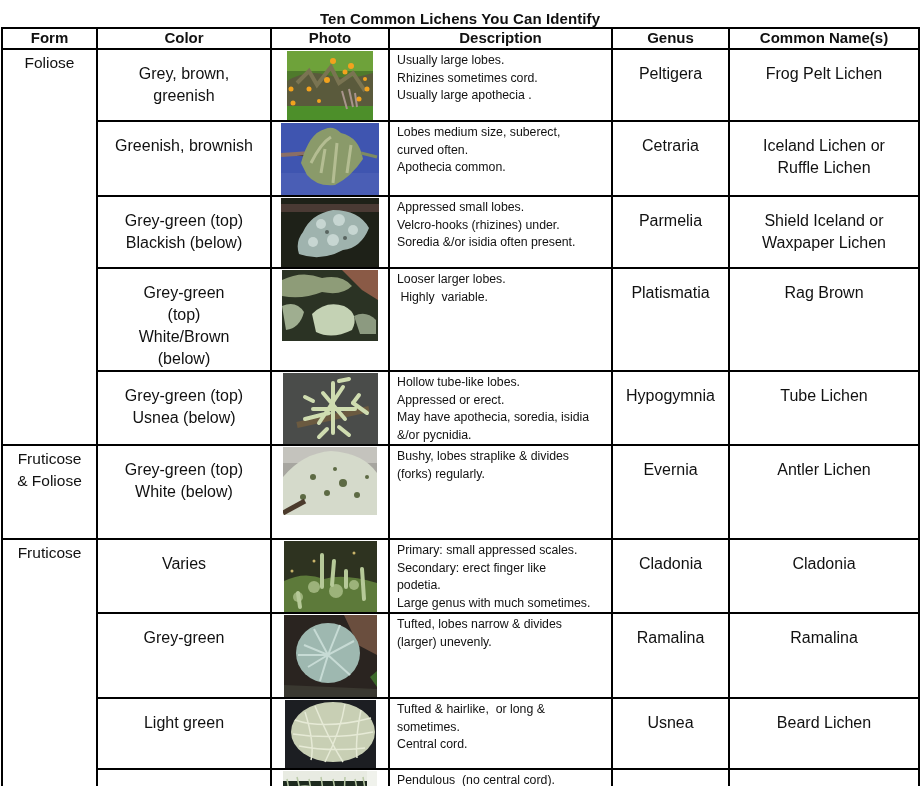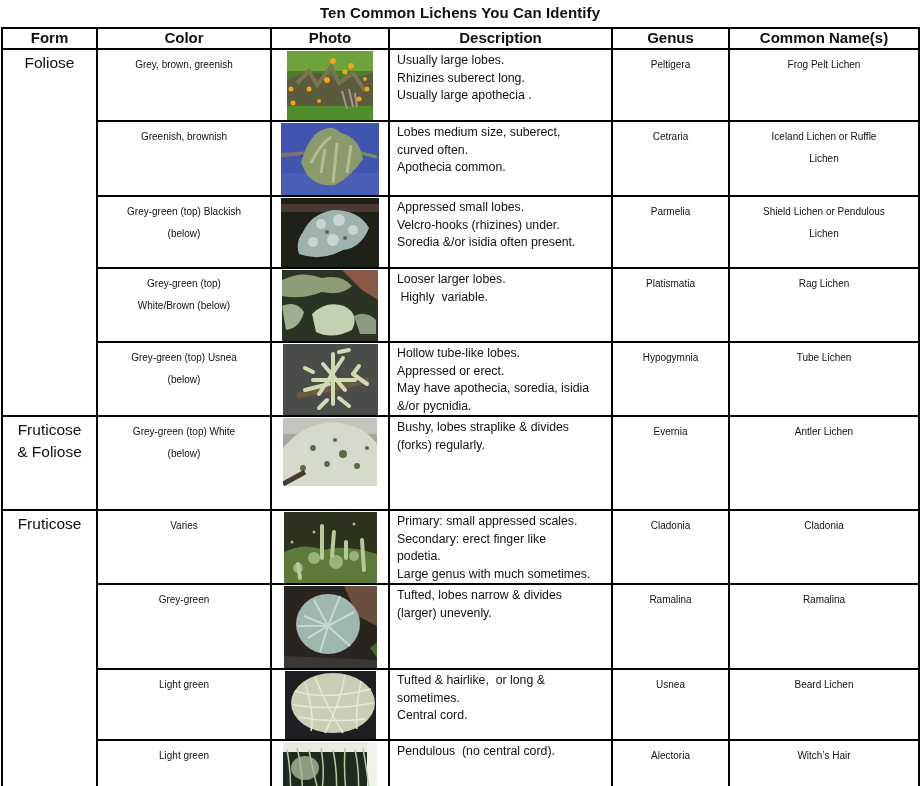--- a/index.html
+++ b/index.html
@@ -1,28 +1,28 @@
 <!DOCTYPE html>
 <html><head>
   <meta charset="utf-8">
   <style>
     * { box-sizing: border-box; margin: 0; padding: 0; }
     html, body { width: 920px; height: 786px; background: #ffffff; overflow: hidden; }
     body { font-family: "Liberation Sans", "DejaVu Sans", sans-serif; color: #111; position: relative; }
     .title {
-      position: absolute; left: 0; top: 4px; width: 920px; text-align: center;
+      position: absolute; left: 0; top: 10px; width: 920px; text-align: center;
       font-weight: bold; font-size: 15px; letter-spacing: 0.1px;
     }
     table {
       position: absolute; left: 1px; top: 27px;
       border-collapse: collapse; table-layout: fixed; width: 917px;
     }
     th, td { border: 2px solid #000; vertical-align: top; }
     th { font-weight: bold; font-size: 15px; height: 21px; text-align: center; line-height: 17px; padding: 0 2px; }
-    td.c { text-align: center; font-size: 10px; line-height: 22px; padding: 4px 4px 0; }
+    td.c { text-align: center; font-size: 16px; line-height: 22px; padding: 13px 4px 0; }
     td.form { text-align: center; font-size: 15.5px; line-height: 22px; padding: 2px 2px 0; }
     td.desc { font-size: 12.3px; line-height: 17.5px; padding: 2px 4px 0 7px; }
     td.photo { padding: 1px 0 0; text-align: center; }
     .desc-line { display: block; }
     .ph {
       display: block; margin: 0 auto; height: calc(100% - 1px);
       position: relative; overflow: hidden;
     }
   </style>
 </head>
@@ -74,21 +74,21 @@
               <circle cx="80" cy="38" r="2.5"></circle>
               <circle cx="72" cy="48" r="2.5"></circle>
               <circle cx="6" cy="52" r="2.5"></circle>
               <circle cx="32" cy="50" r="2"></circle>
               <circle cx="78" cy="28" r="2"></circle>
             </g>
         </svg>
       </td>
       <td class="desc">
         <span class="desc-line">Usually large  lobes.</span>
-        <span class="desc-line">Rhizines suberect long.</span>
+        <span class="desc-line">Rhizines sometimes cord.</span>
         <span class="desc-line">Usually large apothecia .</span>
       </td>
       <td class="c">Peltigera</td>
       <td class="c">Frog Pelt Lichen</td>
     </tr>
 
     <tr style="height:74px">
       <td class="c">Greenish, brownish</td>
       <td class="photo">
         <svg class="ph" width="98" height="72" viewBox="0 0 98 72">
@@ -133,21 +133,21 @@
             </g>
         </svg>
       </td>
       <td class="desc">
         <span class="desc-line">Appressed small  lobes.</span>
         <span class="desc-line">Velcro-hooks (rhizines) under.</span>
         <span class="desc-line">Soredia &amp;/or isidia often present.</span>
       </td>
       <td class="c">Parmelia</td>
       <td class="c">
-          <span style="display:block;padding:0 22px">Shield Lichen or Pendulous Lichen</span>
+          <span style="display:block;padding:0 22px">Shield Iceland or Waxpaper Lichen</span>
         </td>
     </tr>
 
     <tr style="height:73px">
       <td class="c">
           <span style="display:block;padding:0 28px">Grey-green (top) White/Brown (below)</span>
         </td>
       <td class="photo">
         <svg class="ph" width="96" height="71" viewBox="0 0 96 71">
           <rect width="96" height="71" fill="#2b3324"></rect>
@@ -156,21 +156,21 @@
           <path d="M30 44 Q44 30 62 36 Q78 44 70 60 Q50 70 34 62Z" fill="#c4d2b4"></path>
           <path d="M0 36 Q14 30 22 42 Q18 58 4 60Z" fill="#9fae90"></path>
           <path d="M72 46 Q84 40 94 50 L94 64 L78 64Z" fill="#8c9a80"></path>
         </svg>
       </td>
       <td class="desc">
         <span class="desc-line">Looser larger  lobes.</span>
         <span class="desc-line" style="white-space:pre"> Highly  variable.</span>
       </td>
       <td class="c">Platismatia</td>
-      <td class="c">Rag Lichen</td>
+      <td class="c">Rag Brown</td>
     </tr>
 
     <tr style="height:73px">
       <td class="c">
           <span style="display:block;padding:0 20px">Grey-green (top) Usnea (below)</span>
         </td>
       <td class="photo">
         <svg class="ph" width="95" height="71" viewBox="0 0 95 71">
           <rect width="95" height="71" fill="#4a4c4a"></rect>
           <path d="M14 52 L86 36" stroke="#6b5a40" stroke-width="6"></path>

